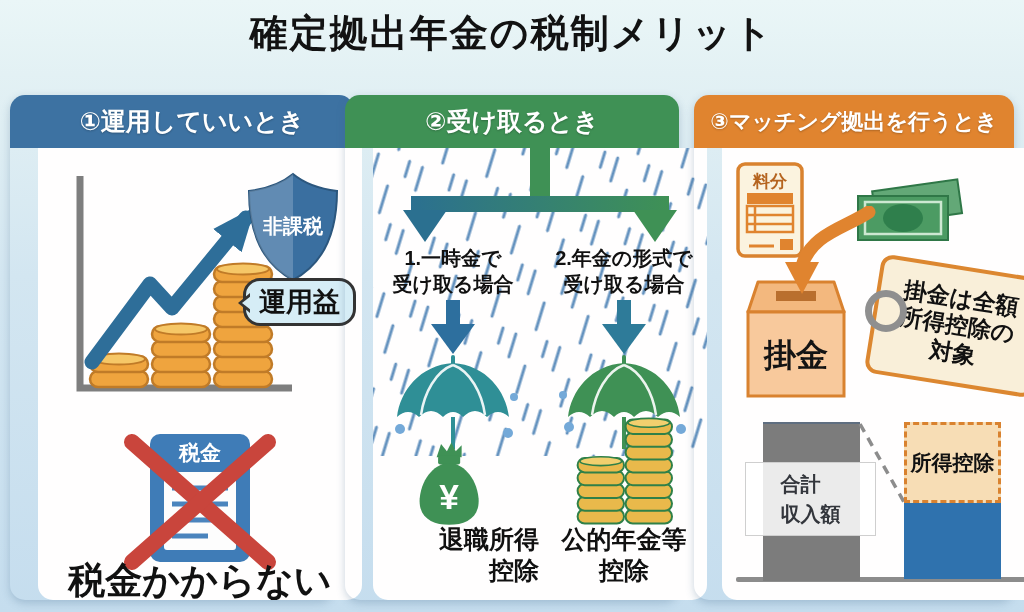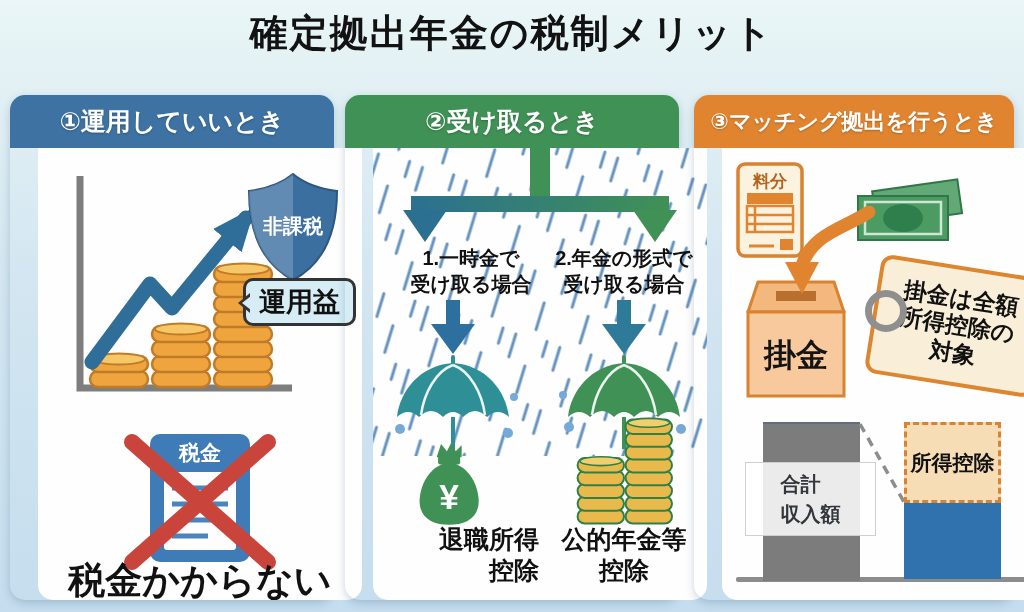--- a/index.html
+++ b/index.html
@@ -13,31 +13,31 @@
 
   .panel{position:absolute;top:95px;height:505px;border-radius:15px;
          box-shadow:0 3px 9px rgba(60,100,135,.28);}
   .phead{position:absolute;top:0;left:0;width:100%;height:53px;border-radius:15px 15px 0 0;
          display:flex;align-items:center;justify-content:center;color:#fff;
          font-weight:800;text-shadow:0 1px 2px rgba(0,0,0,.25);}
   .pbody{position:absolute;top:53px;left:0;width:100%;bottom:0;background:#fffefe;
          border-radius:0 0 15px 15px;overflow:hidden;margin-left:28px;}
 
   #panel-operation{left:10px;width:324px;}
-  #panel-operation .phead{background:#3d72a2;font-size:25px;}
+  #panel-operation .phead{background:#3d72a2;font-size:25px;padding-left:20px;}
   #panel-receiving{left:345px;width:334px;}
   #panel-receiving .phead{background:#3f9155;font-size:25px;}
   #panel-matching{left:694px;width:320px;}
   #panel-matching .phead{background:#e0842f;font-size:22px;}
 
   .abs{position:absolute;}
 
   
   #gain-bubble{position:absolute;left:205px;top:130px;padding:3px 13px;background:#d6edf6;
-               border:3px solid #333;border-radius:10px;font-size:27px;font-weight:900;color:#111;}
+               border:3px solid #333;border-radius:17px;font-size:27px;font-weight:900;color:#111;}
   #gain-bubble::before{content:"";position:absolute;left:-18px;top:12px;border:10px solid transparent;
                border-right:12px solid #333;}
   #gain-bubble::after{content:"";position:absolute;left:-11px;top:15px;border:7px solid transparent;
                border-right:9px solid #d6edf6;}
   #no-tax-caption{position:absolute;left:0;top:408px;width:100%;text-align:center;
                font-size:37px;font-weight:900;color:#111;}
 
   
   .case-label{position:absolute;top:97px;text-align:center;font-size:20px;font-weight:800;
               color:#111;line-height:1.32;}
@@ -151,21 +151,21 @@
             <stop offset="0" stop-color="#2b7090"></stop>
               <stop offset="1" stop-color="#3f9155"></stop>
           </linearGradient>
         </defs>
         <rect x="127" y="0" width="20" height="52" fill="#3f9155"></rect>
         <rect x="8" y="48" width="258" height="16" fill="url(#bgrad)"></rect>
         <polygon points="0,62 44,62 22,94" fill="#2b7090"></polygon>
         <polygon points="230,62 274,62 252,94" fill="#3f9155"></polygon>
       </svg>
 
-      <div class="case-label pre" style="left:0;width:160px;padding-left:18px;">1.一時金で
+      <div class="case-label pre" style="left:0;width:160px;">1.一時金で
 受け取る場合</div>
       <div class="case-label pre" style="left:168px;width:166px;">2.年金の形式で
 受け取る場合</div>
 
       <svg class="abs" style="left:58px;top:152px;" width="44" height="54" viewBox="0 0 44 54">
         <rect x="15" y="0" width="14" height="26" fill="#2d6f9e"></rect>
         <polygon points="0,24 44,24 22,54" fill="#2d6f9e"></polygon>
       </svg>
       <svg class="abs" style="left:229px;top:152px;" width="44" height="54" viewBox="0 0 44 54">
         <rect x="15" y="0" width="14" height="26" fill="#2e7b99"></rect>

